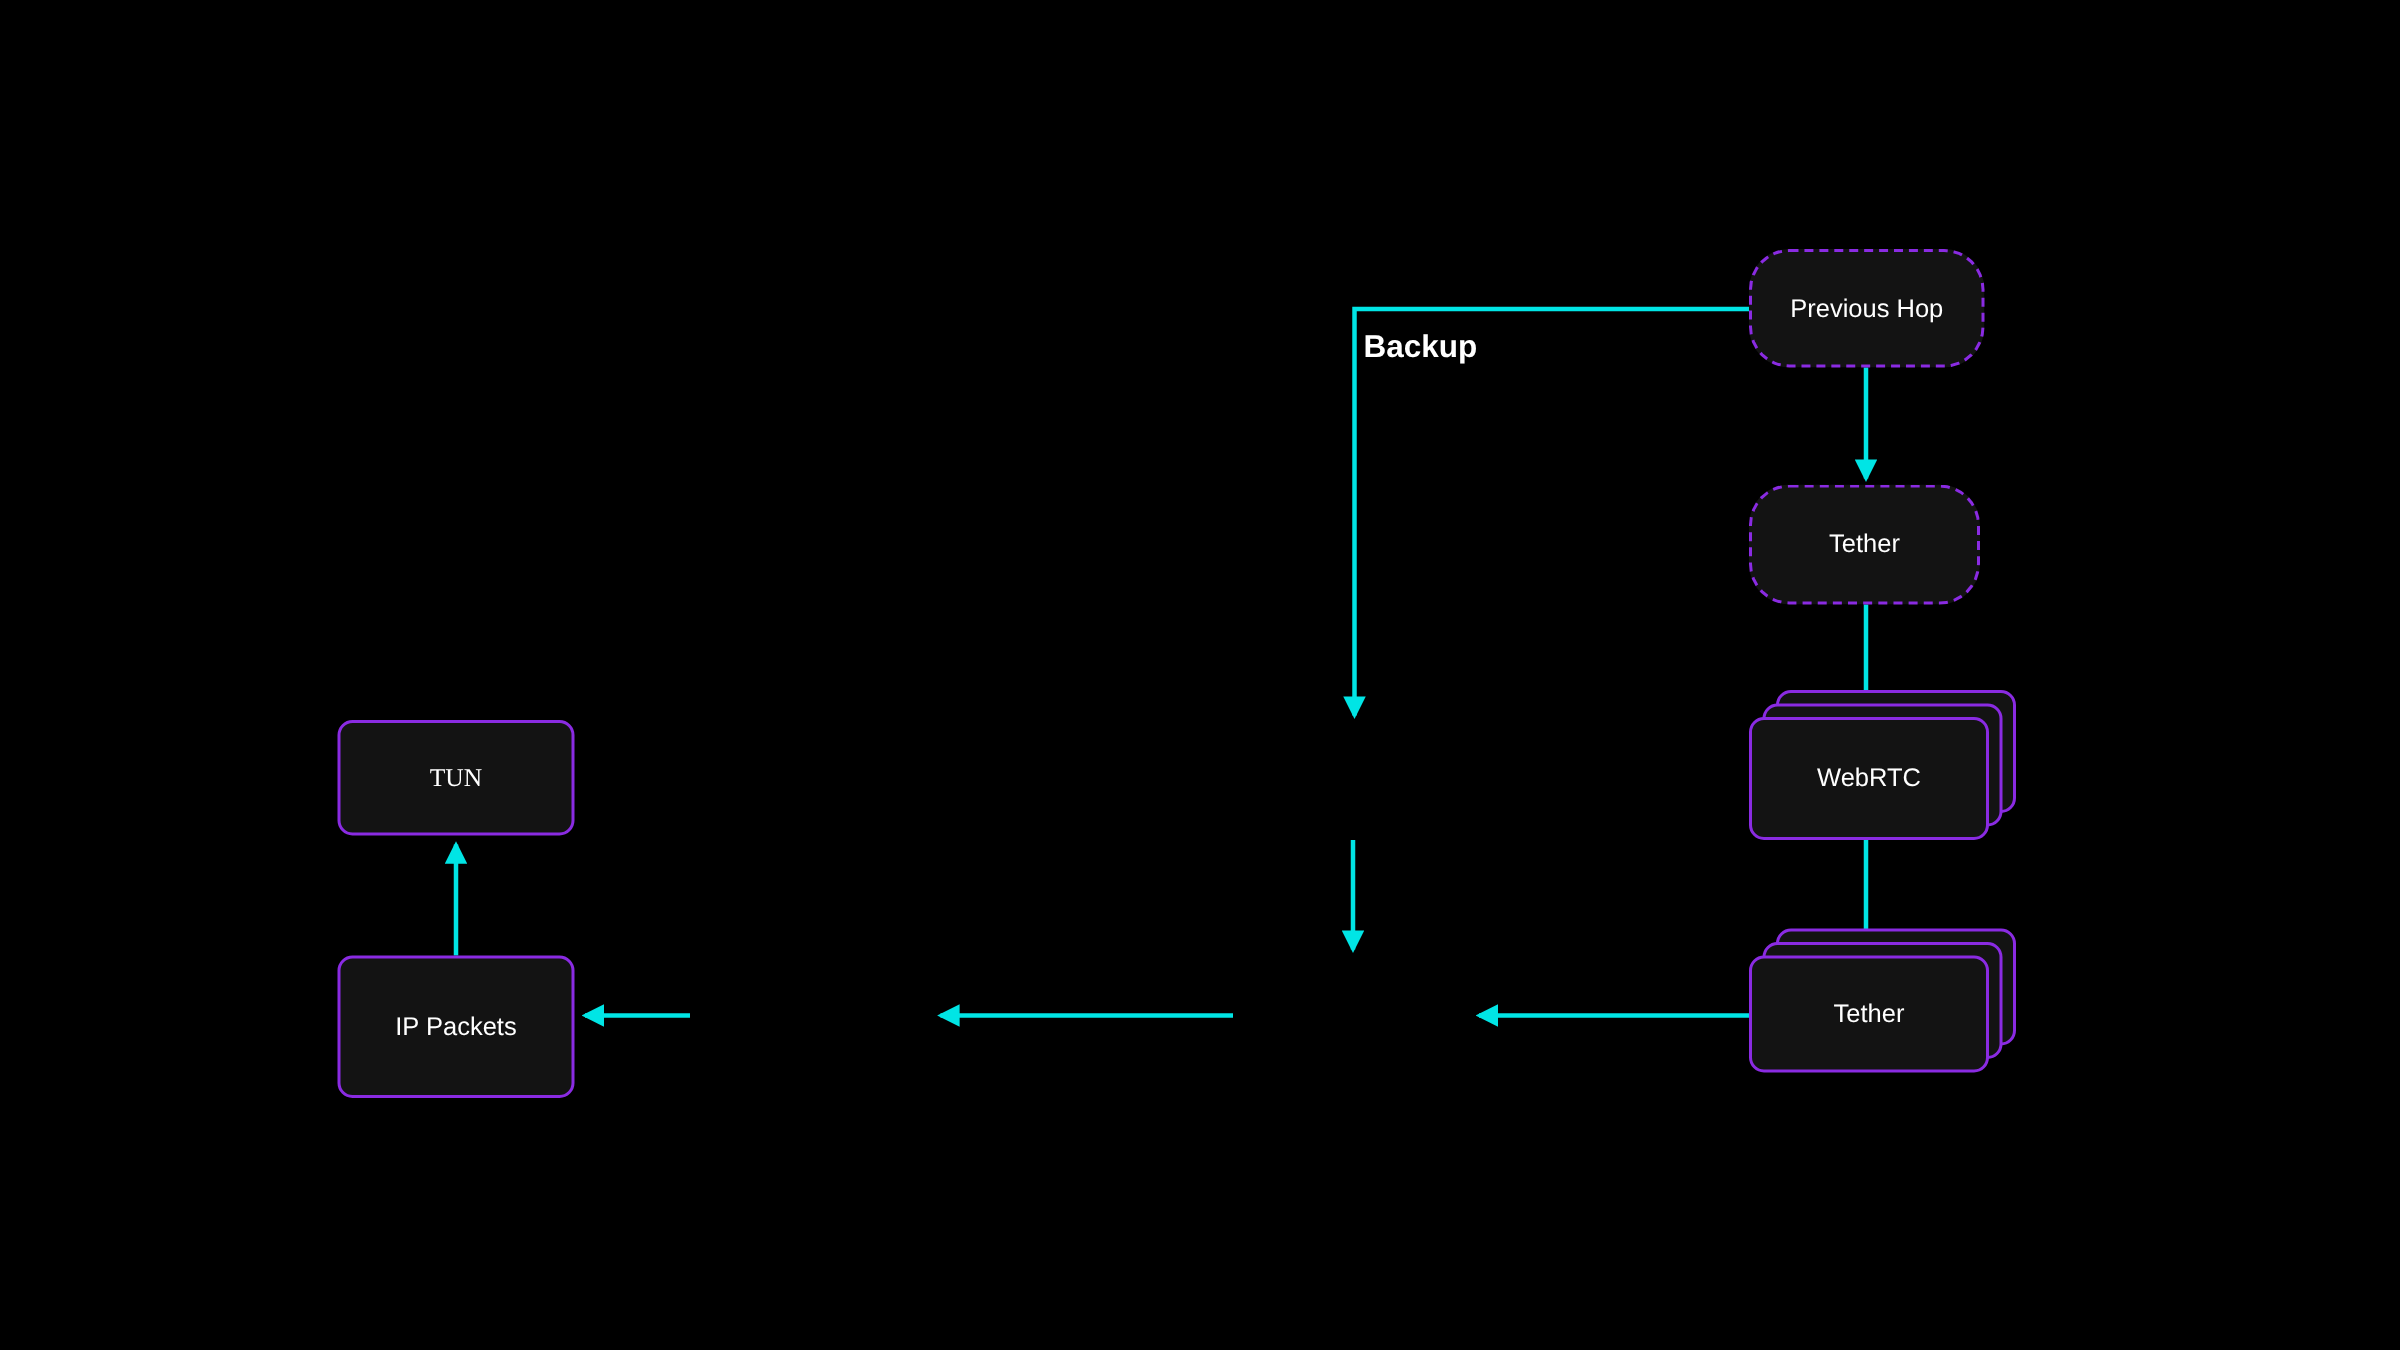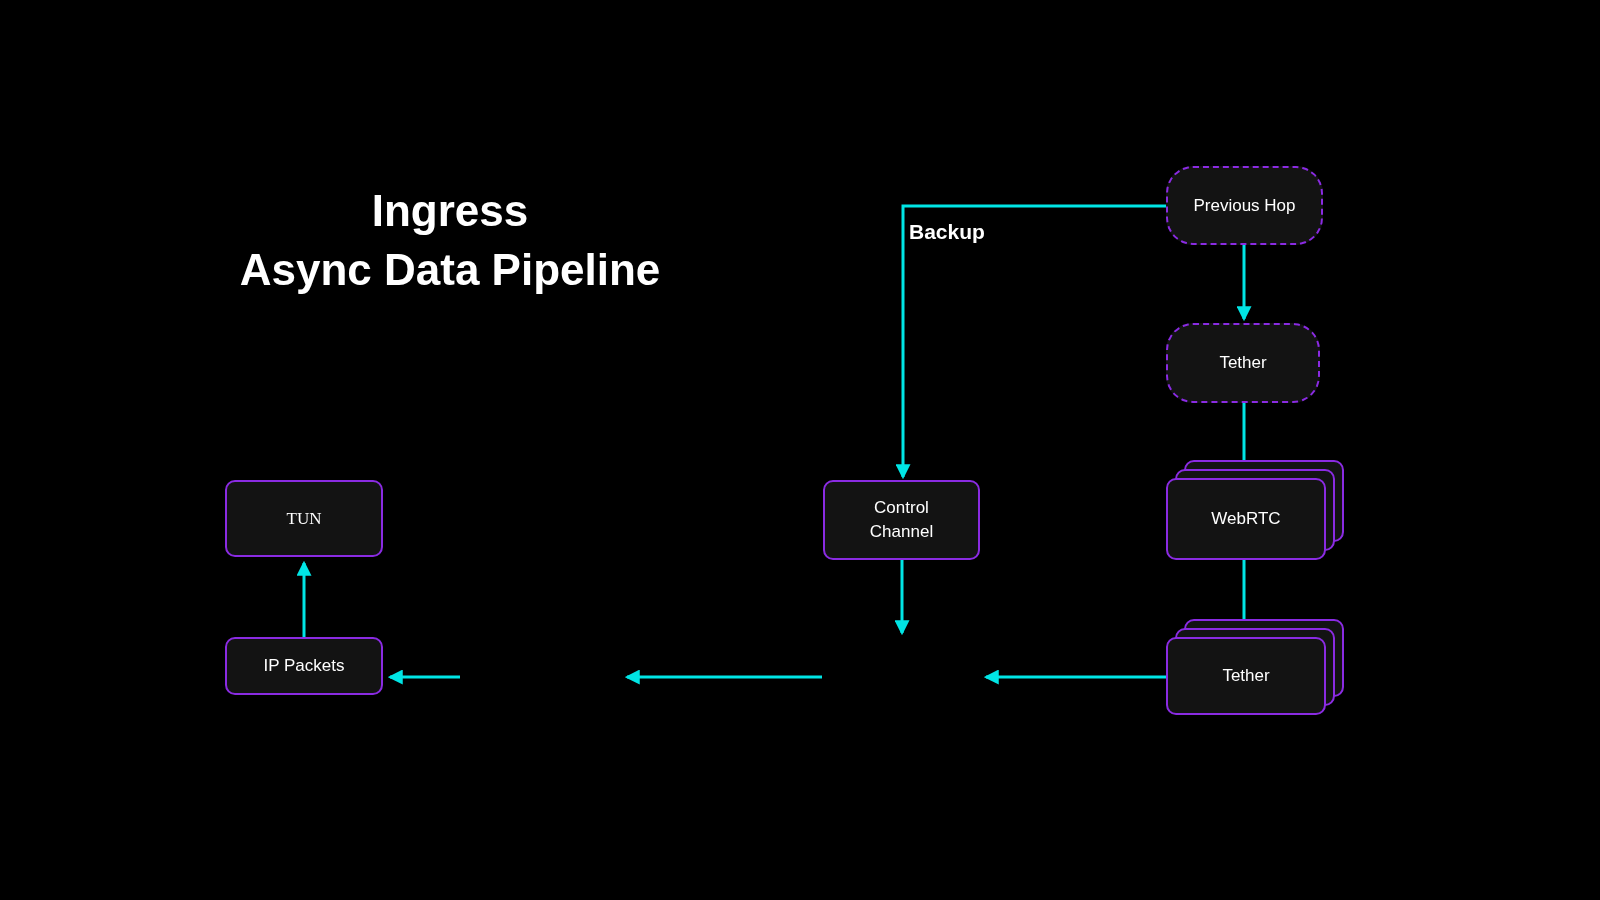--- a/index.html
+++ b/index.html
@@ -77,24 +77,20 @@
       <polyline points="1244,245 1244,319" marker-end="url(#arrowhead)" class="edge-line"></polyline>
       <polyline points="1244,403 1244,474" marker-end="url(#arrowhead)" class="edge-line"></polyline>
       <polyline points="1244,560 1244,633" marker-end="url(#arrowhead)" class="edge-line"></polyline>
       <polyline points="1166,677 986,677" marker-end="url(#arrowhead)" class="edge-line"></polyline>
       <polyline points="902,560 902,633" marker-end="url(#arrowhead)" class="edge-line"></polyline>
       <polyline points="822,677 627,677" marker-end="url(#arrowhead)" class="edge-line"></polyline>
       <polyline points="460,677 390,677" marker-end="url(#arrowhead)" class="edge-line"></polyline>
       <polyline points="304,637 304,563" marker-end="url(#arrowhead)" class="edge-line"></polyline>
     </svg>
 
-  <div class="title">
-    <div>Ingress</div>
-    <div>Async Data Pipeline</div>
-  </div>
 
 <div class="edge-label" style="left: 909px; top: 220px;">Backup</div>
     <div class="node" style="left: 1166px; top: 166px; width: 157px; height: 79px;">
       <div class="layer front dashed">
         <span class="node-label">Previous Hop</span>
       </div>
     </div>
     <div class="node" style="left: 1166px; top: 323px; width: 154px; height: 80px;">
       <div class="layer front dashed">
         <span class="node-label">Tether</span>
@@ -107,27 +103,21 @@
         <span class="node-label">WebRTC</span>
       </div>
     </div>
     <div class="node" style="left: 1166px; top: 637px; width: 160px; height: 78px;">
       <div class="layer" style="transform: translate(18px, -18px);"></div>
       <div class="layer" style="transform: translate(9px, -9px);"></div>
       <div class="layer front">
         <span class="node-label">Tether</span>
       </div>
     </div>
-    <div class="node" style="left: 823px; top: 480px; width: 157px; height: 80px;">
-      <div class="layer front">
-        <span class="node-label">Control
-Channel</span>
-      </div>
-    </div>
-    <div class="node" style="left: 225px; top: 637px; width: 158px; height: 58px;">
+    <div class="node" style="left: 225px; top: 637px; width: 158px; height: 95px;">
       <div class="layer front">
         <span class="node-label">IP Packets</span>
       </div>
     </div>
     <div class="node" style="left: 225px; top: 480px; width: 158px; height: 77px; font-family: Liberation Serif, serif;">
       <div class="layer front">
         <span class="node-label">TUN</span>
       </div>
     </div>
   </div>

